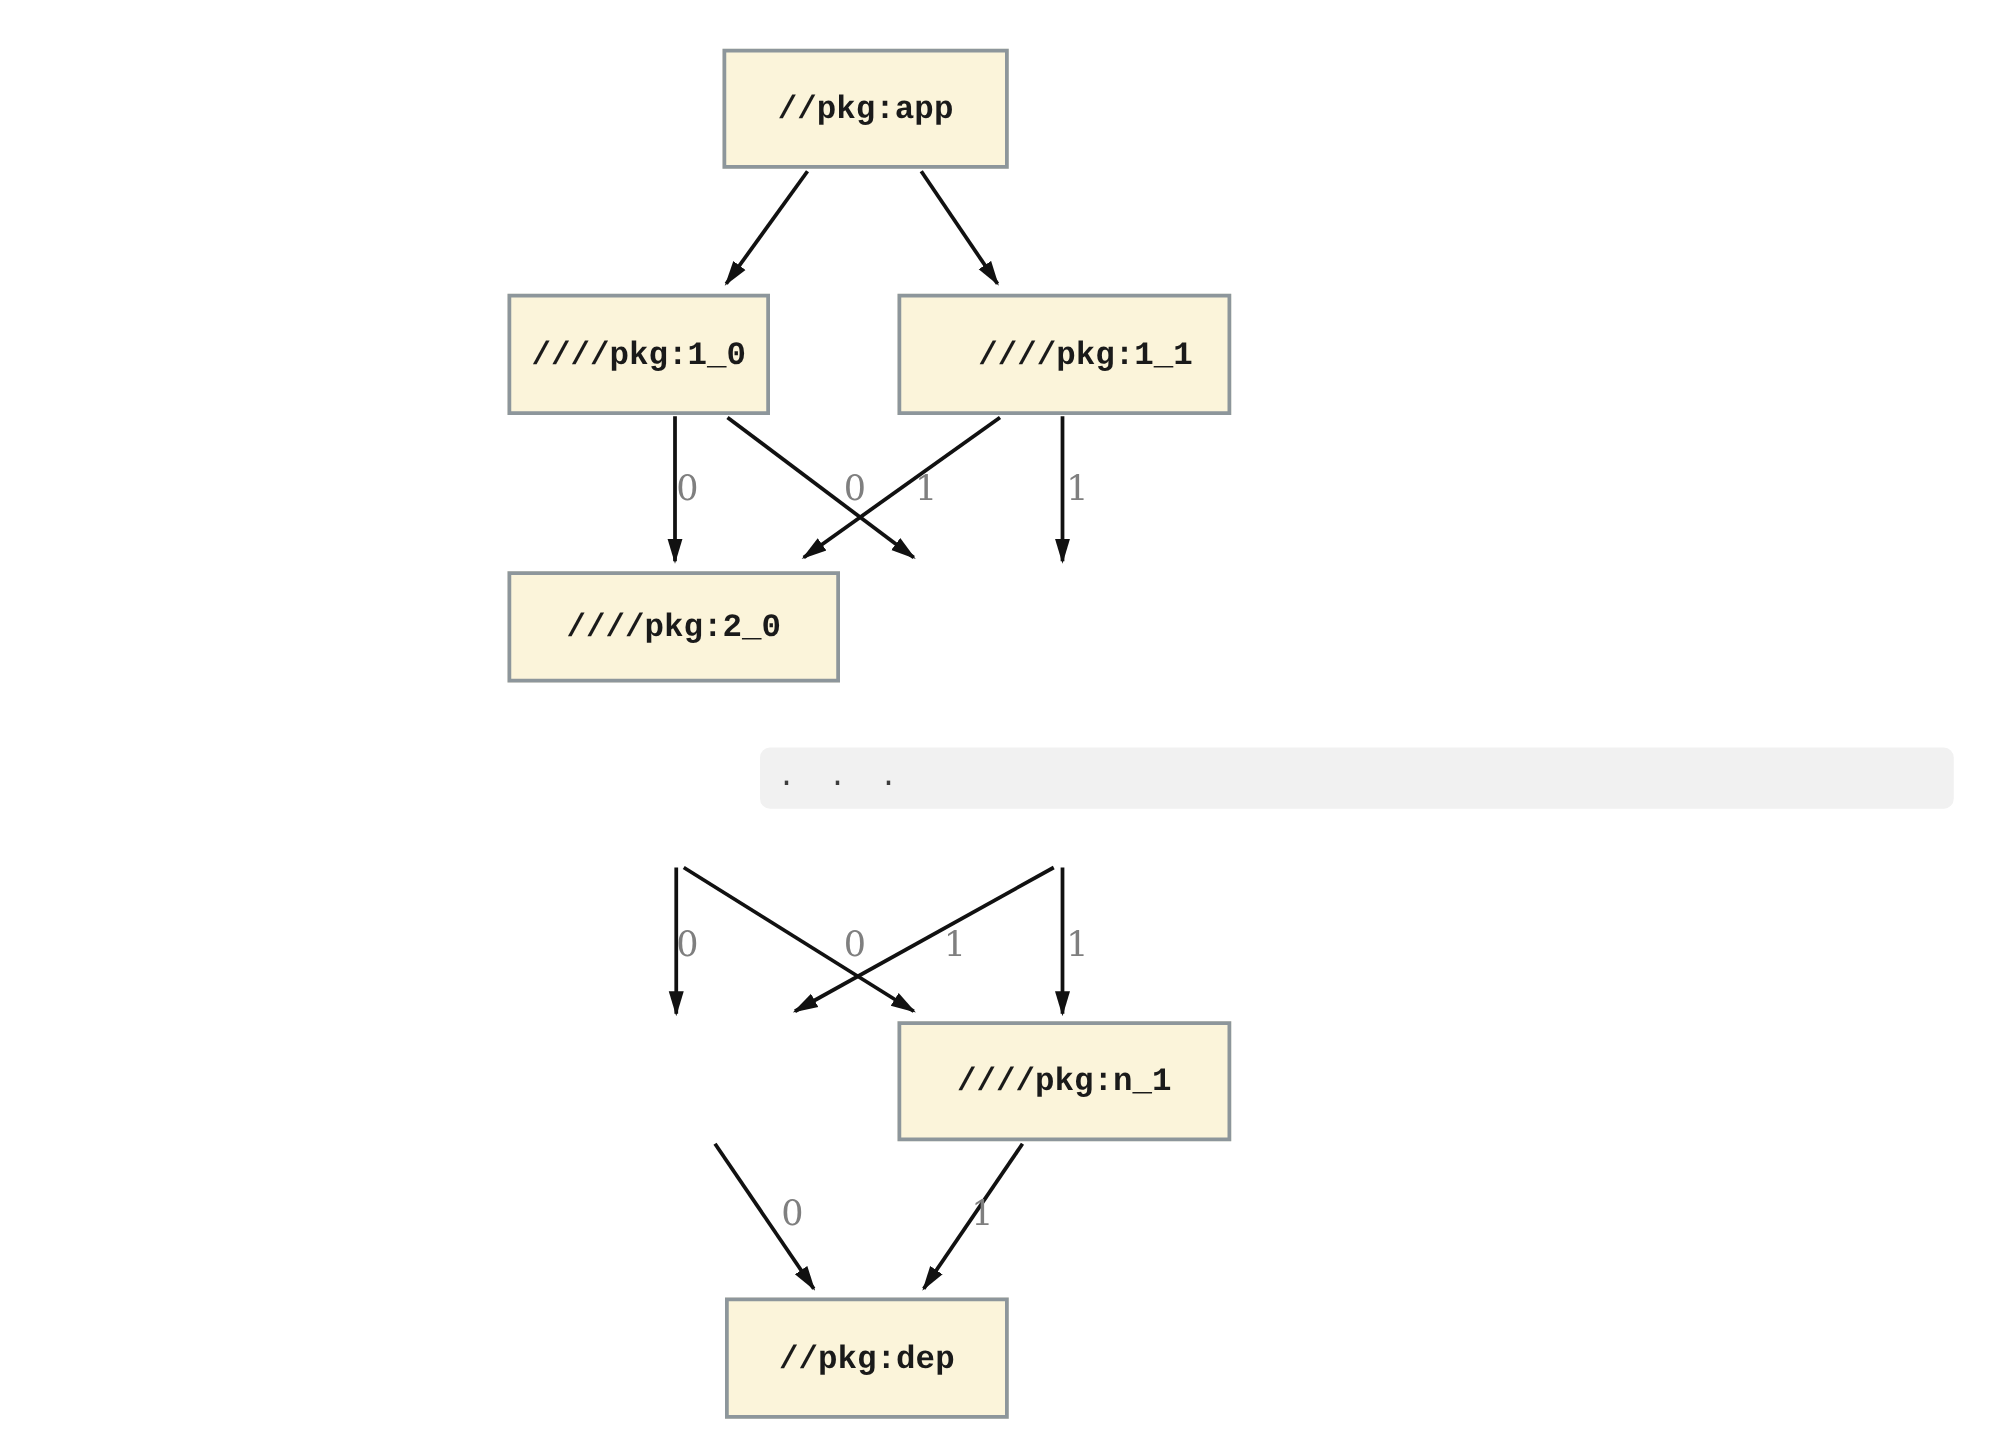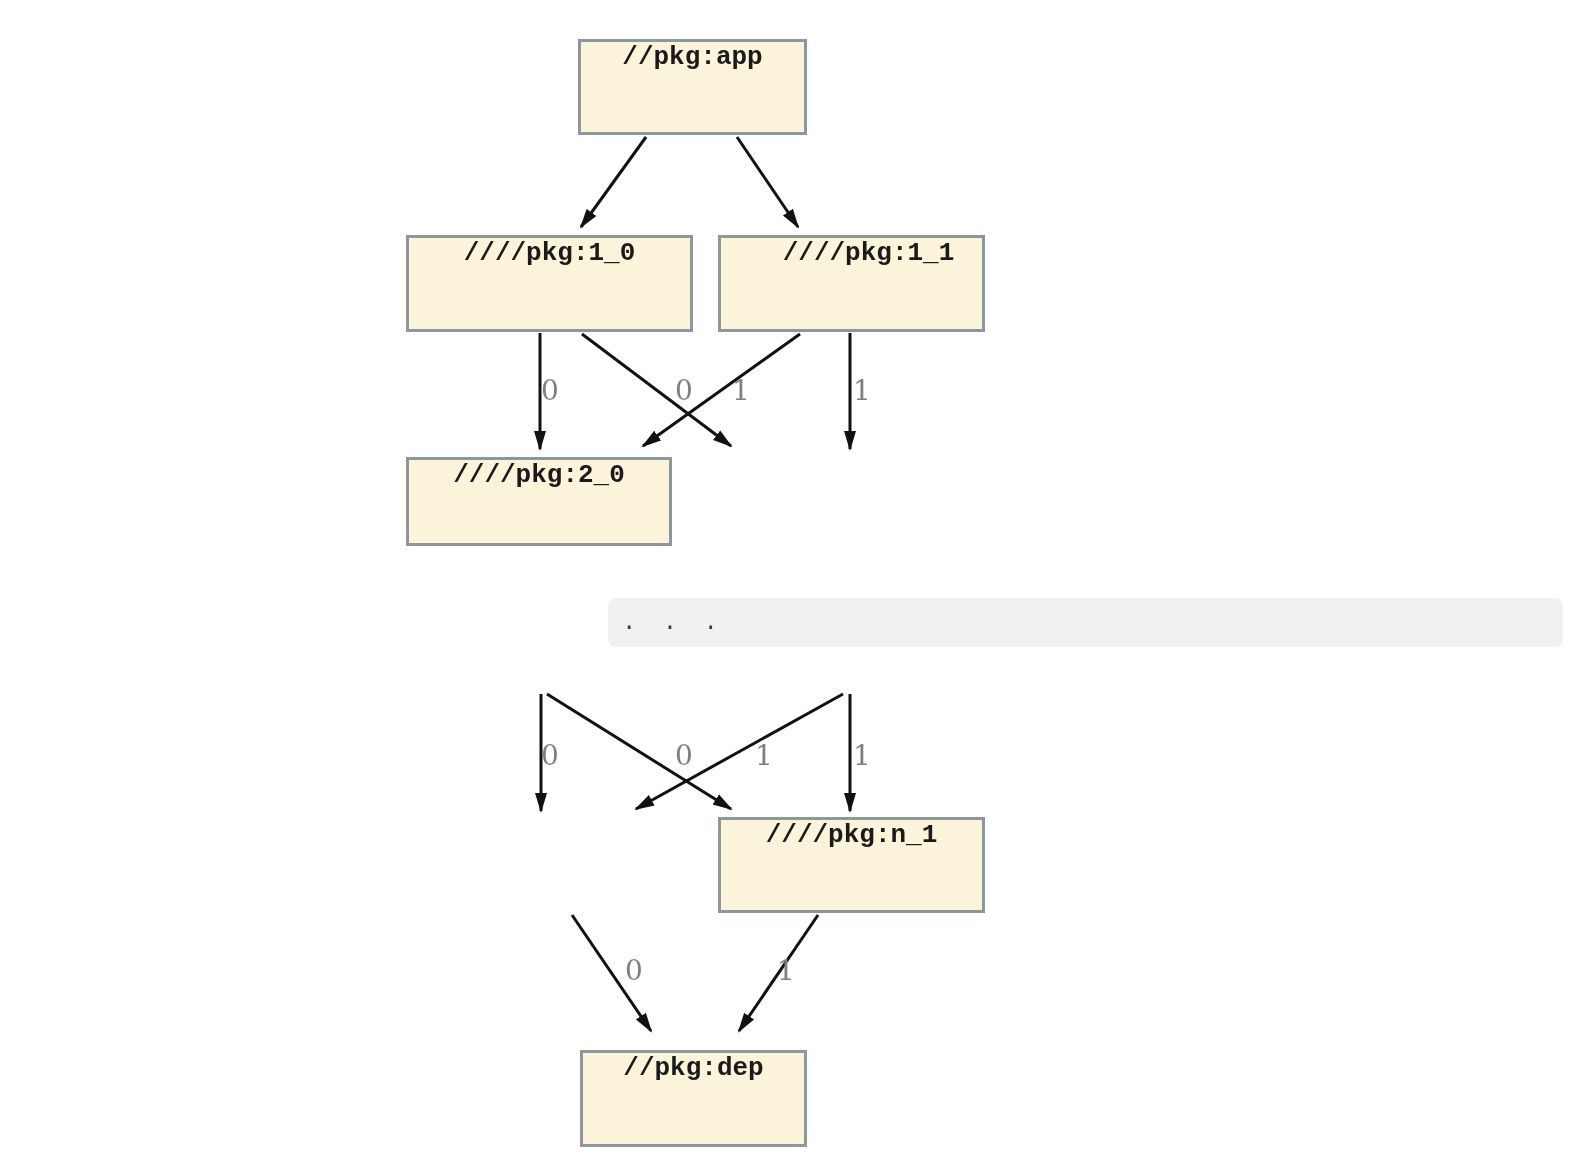--- a/index.html
+++ b/index.html
@@ -29,20 +29,21 @@
   }
   .arrowhead {
     fill: var(--edge, #111111);
   }
   .node {
     position: absolute;
     box-sizing: border-box;
     background: var(--node-fill, #fbf4da);
     border: 3px solid var(--node-border, #8d969b);
     display: flex;
+    align-items: center;
     justify-content: center;
     font-family: "Liberation Mono", monospace;
     font-weight: bold;
     font-size: 26px;
     color: #1a1a1a;
     white-space: nowrap;
   }
   .edge-label {
     position: absolute;
     transform: translate(-50%, -50%);
@@ -89,33 +90,33 @@
     <path class="edge" d="M547,694 L731,809" marker-end="url(#arrow)"></path>
     <path class="edge" d="M843,694 L636,809" marker-end="url(#arrow)"></path>
     <path class="edge" d="M850,694 L850,811" marker-end="url(#arrow)"></path>
     <path class="edge" d="M572,915 L651,1031" marker-end="url(#arrow)"></path>
     <path class="edge" d="M818,915 L739,1031" marker-end="url(#arrow)"></path>
   </svg>
 
   <div class="node" style="left:578px; top:39px;  width:229px; height:96px;">
     <span>//pkg:app</span>
   </div>
-  <div class="node" style="left:406px; top:235px; width:287px; height:97px;">
+  <div class="node" style="left:406px; top:235px; width:210px; height:97px;">
     <span>////pkg:1_0</span>
   </div>
   <div class="node" style="left:718px; top:235px; width:267px; height:97px;padding-left:34px;">
     <span>////pkg:1_1</span>
   </div>
   <div class="node" style="left:406px; top:457px; width:266px; height:89px;">
     <span>////pkg:2_0</span>
   </div>
   <div class="node" style="left:718px; top:817px; width:267px; height:96px;">
     <span>////pkg:n_1</span>
   </div>
-  <div class="node" style="left:580px; top:1038px; width:227px; height:97px;margin-top:12px;">
+  <div class="node" style="left:580px; top:1038px; width:227px; height:97px;">
     <span>//pkg:dep</span>
   </div>
 
   <div class="ellipsis-band">
     <span>. . .</span>
   </div>
 
   <span class="edge-label" style="left:550px; top:391px;">0</span>
   <span class="edge-label" style="left:741px; top:391px;">1</span>
   <span class="edge-label" style="left:684px; top:391px;">0</span>

